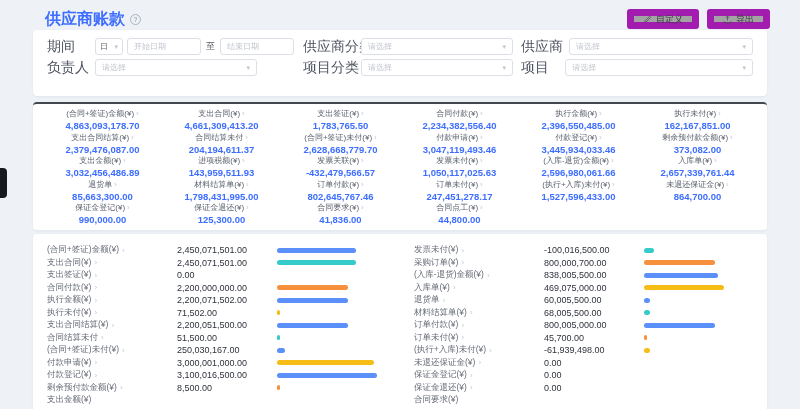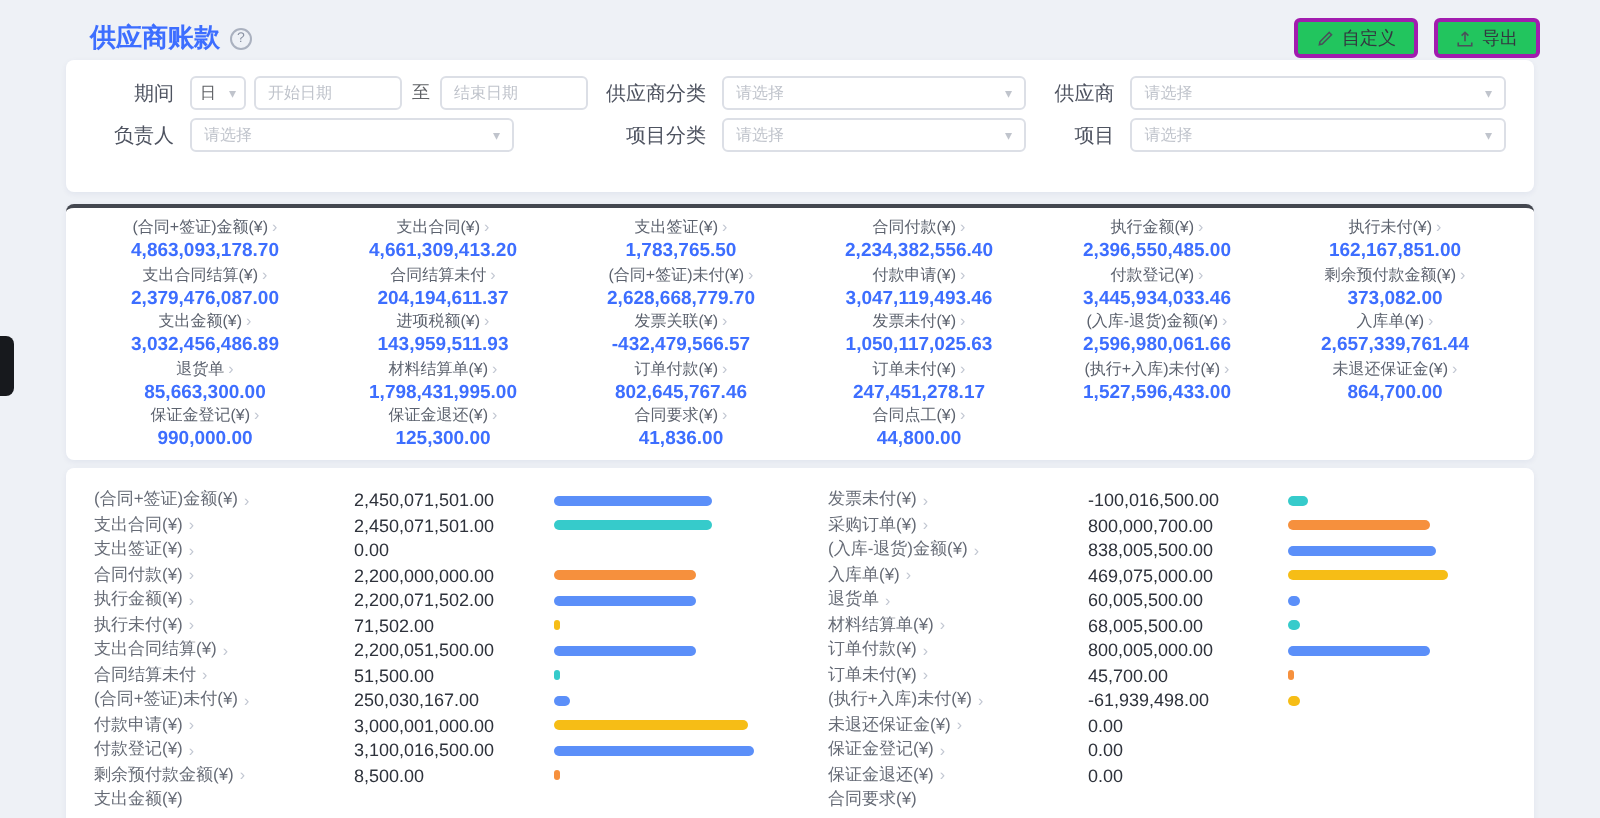--- a/index.html
+++ b/index.html
@@ -2,30 +2,30 @@
 <html><head>
 <meta charset="utf-8">
 <style>
   *{margin:0;padding:0;box-sizing:border-box;}
   html,body{width:800px;height:409px;overflow:hidden;}
   body{background:#eef1f6;font-family:"Liberation Sans","DejaVu Sans",sans-serif;position:relative;}
   .card{position:absolute;left:33px;width:734px;background:#fff;border-radius:4px;box-shadow:0 1px 3px rgba(15,35,95,.06);}
 
   
   .header{position:absolute;top:8px;left:45px;right:30px;height:22px;display:flex;align-items:center;}
-  .title{font-size:13px;font-weight:bold;color:#3D6EFF;}
+  .title{font-size:16px;font-weight:bold;color:#3D6EFF;}
   .help{width:11px;height:11px;border-radius:50%;border:1px solid #aab1bf;color:#8a92a3;font-size:7px;display:flex;align-items:center;justify-content:center;margin-left:5px;cursor:pointer;}
   .hbtns{margin-left:auto;display:flex;gap:8px;}
-  .hbtn{height:20px;display:flex;align-items:center;gap:4px;padding:0 9px;background:#22c55e;border:2px solid #a21caf;border-radius:3px;font-size:9px;color:#33373f;cursor:pointer;font-family:inherit;}
+  .hbtn{height:20px;display:flex;align-items:center;gap:4px;padding:0 9px;background:#a3a3a3;border:7px solid #a21caf;border-radius:3px;font-size:9px;color:#33373f;cursor:pointer;font-family:inherit;}
 
   
   .filter-card{top:30px;height:66px;padding:6px 14px 5px;}
   .f-row{height:21px;display:grid;grid-template-columns:256px 218px 1fr;align-items:center;}
   .field{display:flex;align-items:center;min-width:0;}
-  .f-label{font-size:10px;color:#4e5360;text-align:right;padding-right:8px;white-space:nowrap;}
+  .f-label{font-size:14px;color:#4e5360;padding-right:8px;white-space:nowrap;}
   .lw1{width:48px;}.lw2{width:58px;}
   .inp,.select{height:17px;border:1px solid #dcdfe6;border-radius:3px;background:#fff;font-size:8px;color:#606266;display:flex;align-items:center;padding:0 6px;}
   input.inp{outline:none;width:74px;font-family:inherit;}
   input.inp::placeholder{color:#c0c4cc;}
   .select{justify-content:space-between;cursor:pointer;}
   .select .ph{color:#c0c4cc;}
   .sel-val{color:#606266;}
   .caret{color:#c0c4cc;font-size:7px;margin-left:4px;}
   .psel{width:28px;padding:0 4px;}
   .w150{width:152px;}.w160{width:162px;}.w205{width:206px;}

